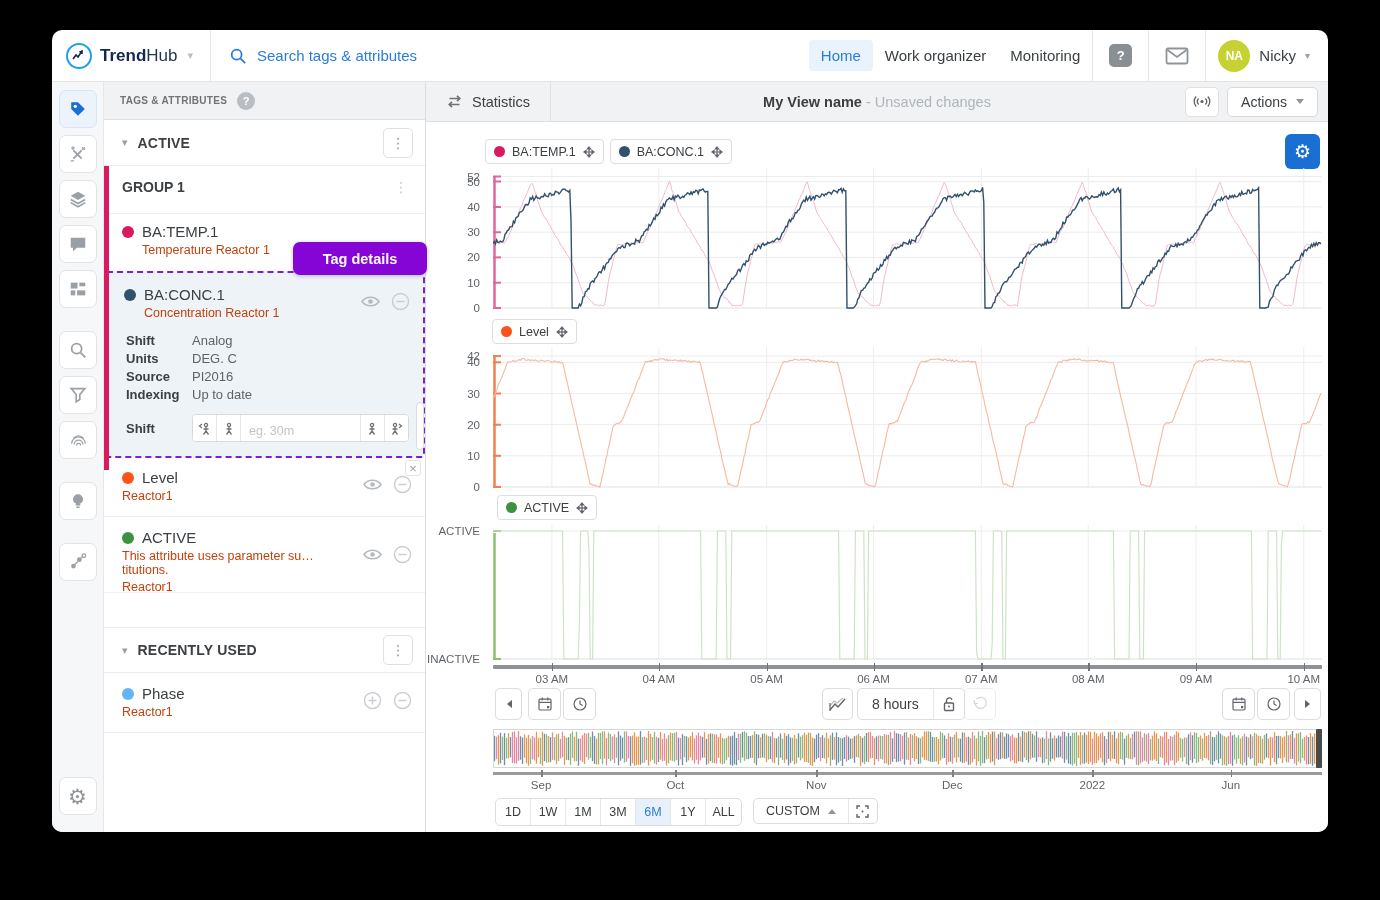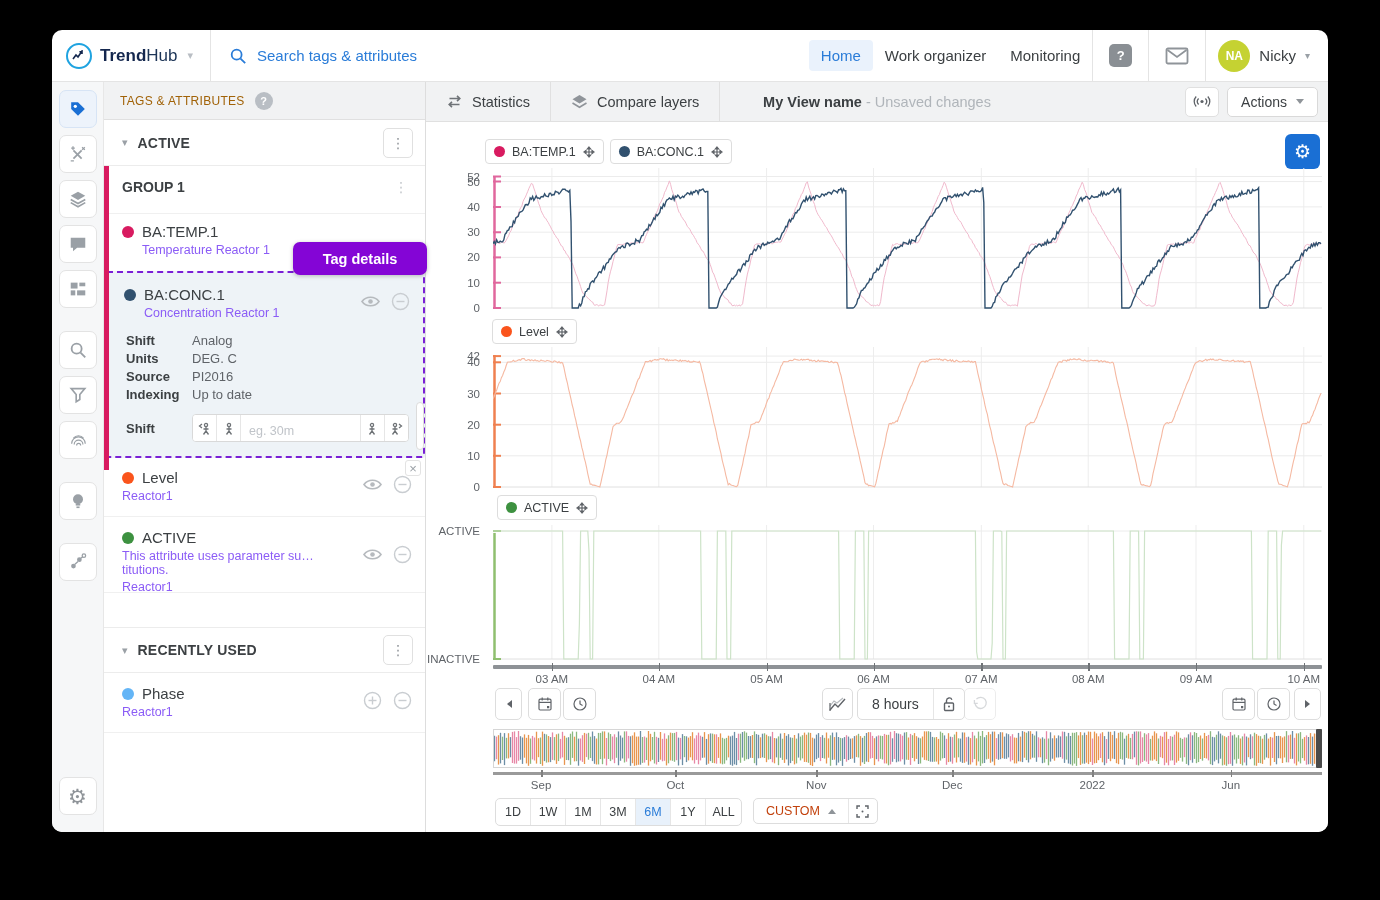--- a/index.html
+++ b/index.html
@@ -33,34 +33,34 @@
   .rail { width:52px; background:#f6f7f8; border-right:1px solid #e7e7e7; display:flex; flex-direction:column; align-items:center; padding-top:8px; position:relative; }
   .rbtn { width:38px; height:38px; background:#fff; border:1px solid #e3e3e3; border-radius:7px; margin-bottom:7px; display:flex; align-items:center; justify-content:center; cursor:pointer; }
   .rbtn.active { background:#edf3fb; border-color:#d7e4f5; }
   .rgap { height:16px; }
   .rbtn.bottom { position:absolute; bottom:10px; }
   .gear-glyph { font-size:21px; color:#8f9499; line-height:1; }
 
   
   .panel { width:322px; border-right:1px solid #ddd; display:flex; flex-direction:column; position:relative; background:#fff; }
   .panel-head { height:38px; background:#f1f2f3; border-bottom:1px solid #e0e0e0; display:flex; align-items:center; gap:10px; padding:0 16px; }
-  .panel-title { font-size:12px; font-weight:normal; color:#a16207; letter-spacing:.3px; }
+  .panel-title { font-size:10px; font-weight:bold; color:#737373; letter-spacing:.3px; }
   .help-circ { width:18px; height:18px; border-radius:50%; background:#b9bec4; color:#fff; font-size:11px; font-weight:bold; display:flex; align-items:center; justify-content:center; }
   .sec-head { display:flex; align-items:center; padding:0 12px 0 18px; height:46px; border-bottom:1px solid #ececec; }
   .sec-caret { color:#9aa0a6; font-size:11px; margin-right:10px; }
   .sec-label { font-size:14px; font-weight:bold; color:#3c4043; letter-spacing:.2px; flex:1; }
   .kebab-btn { width:30px; height:30px; border:1px solid #e0e0e0; border-radius:5px; background:#fff; color:#8f9499; font-size:14px; display:flex; align-items:center; justify-content:center; cursor:pointer; }
   .kebab-plain { color:#c3c7cb; font-size:14px; width:24px; text-align:center; cursor:pointer; }
   .group-row { display:flex; align-items:center; height:48px; padding:0 12px 6px 18px; border-bottom:1px solid #f0f0f0; }
   .group-name { font-size:14px; font-weight:bold; color:#3c4043; flex:1; }
   .tag-row { padding:9px 12px 9px 18px; display:flex; align-items:flex-start; border-bottom:1px solid #f0f0f0; position:relative; }
   .tag-main { flex:1; min-width:0; }
   .tag-title { display:flex; align-items:center; gap:8px; font-size:15px; color:#3c4043; }
   .dot { width:12px; height:12px; border-radius:50%; flex:none; }
-  .tag-desc { font-size:12.5px; color:#8b5cf6; margin:3px 0 0 20px; }
+  .tag-desc { font-size:12.5px; color:#c2410c; margin:3px 0 0 20px; }
   .row-icons { display:flex; align-items:center; gap:8px; margin-top:4px; }
   .sel-wrap { border:2px dashed #7a1fd6; border-radius:3px; margin:-1px 0; background:#eef3f7; position:relative; }
   .sel-wrap .tag-row { border-bottom:none; background:transparent; }
   .details { padding:4px 14px 14px 20px; font-size:13px; color:#3c4043; }
   .drow { display:flex; margin-bottom:3px; }
   .dlabel { width:66px; font-weight:bold; }
   .dval { color:#5f6368; }
   .shift-row { display:flex; align-items:center; margin-top:12px; }
   .shift-label { width:66px; font-weight:bold; font-size:13px; }
   .shift-group { display:flex; align-items:stretch; height:28px; border:1px solid #d9d9d9; border-radius:4px; background:#fff; overflow:hidden; flex:1; max-width:226px; }
@@ -107,21 +107,21 @@
   .miniband { position:absolute; left:67px; width:829px; height:39px; border:1px solid #d6d6d6; background:#fff; }
   .band-handle { position:absolute; right:-1px; top:-1px; width:6px; height:39px; background:#4a4a4a; border-radius:1px; cursor:ew-resize; }
   .monthbar { position:absolute; left:67px; width:829px; height:3px; background:#9a9a9a; }
   .mtick { position:absolute; width:1.5px; height:7px; background:#808080; top:-2px; }
   .mlab { position:absolute; transform:translateX(-50%); font-size:11.5px; color:#5f6368; }
   .ranges { position:absolute; display:flex; border:1px solid #ddd; border-radius:5px; overflow:hidden; background:#fff; }
   .rng { width:35px; height:26px; display:flex; align-items:center; justify-content:center; font-size:12.5px; color:#3c4043; border-right:1px solid #e6e6e6; cursor:pointer; }
   .rng:last-child { border-right:none; }
   .rng.active { color:#2a7cd8; background:#e8f1fb; }
   .custom-group { position:absolute; display:flex; border:1px solid #ddd; border-radius:5px; overflow:hidden; background:#fff; height:26px; }
-  .custom-lab { display:flex; align-items:center; gap:8px; padding:0 12px; font-size:12.5px; color:#c2410c; border-right:1px solid #e6e6e6; cursor:pointer; }
+  .custom-lab { display:flex; align-items:center; gap:8px; padding:0 12px; font-size:12.5px; color:#404040; border-right:1px solid #e6e6e6; cursor:pointer; }
   .tri-up { width:0; height:0; border-left:4px solid transparent; border-right:4px solid transparent; border-bottom:5px solid #8f9499; }
   .tri-dn { width:0; height:0; border-left:4px solid transparent; border-right:4px solid transparent; border-top:5px solid #8f9499; display:inline-block; }
   .ext-btn { width:28px; display:flex; align-items:center; justify-content:center; cursor:pointer; }
   svg { display:block; }
 </style>
 </head>
 <body>
 
 <div class="app">
 
@@ -443,27 +443,20 @@
     </div>
 
     <div class="main">
       <div class="toolbar">
         <div class="tb-tab">
           <svg width="17" height="15" viewBox="0 0 17 15" fill="none" stroke="#6f7377" stroke-width="1.6">
               <path d="M3.5 4.5 h10 M11 1.8 l2.8 2.7 -2.8 2.7"></path>
               <path d="M13.5 10.5 h-10 M6 7.8 l-2.8 2.7 2.8 2.7"></path>
             </svg>
           <span>Statistics</span>
-        </div>
-        <div class="tb-tab">
-          <svg width="17" height="16" viewBox="0 0 17 16">
-              <path d="M8.5 1 L15.5 5.2 8.5 9.4 1.5 5.2 Z" fill="#8f9499"></path>
-              <path d="M1.5 9 L8.5 13.2 15.5 9" fill="none" stroke="#8f9499" stroke-width="1.6"></path>
-            </svg>
-          <span>Compare layers</span>
         </div>
         <div class="view-center">
           <span class="view-name">My View name</span><span class="view-status"> - Unsaved changes</span>
         </div>
         <div class="tb-right">
           <span class="live-btn">
             <svg width="18" height="13" viewBox="0 0 18 13" fill="none" stroke="#5f6368" stroke-width="1.3">
                 <circle cx="9" cy="6.5" r="1.6" fill="#5f6368" stroke="none"></circle>
                 <path d="M5.6 3.5 a4.4 4.4 0 0 0 0 6"></path>
                 <path d="M12.4 3.5 a4.4 4.4 0 0 1 0 6"></path>

